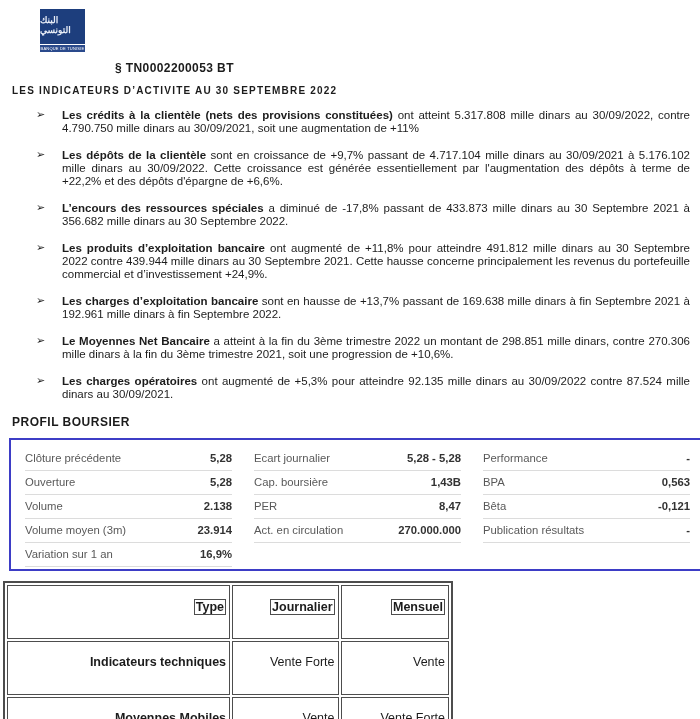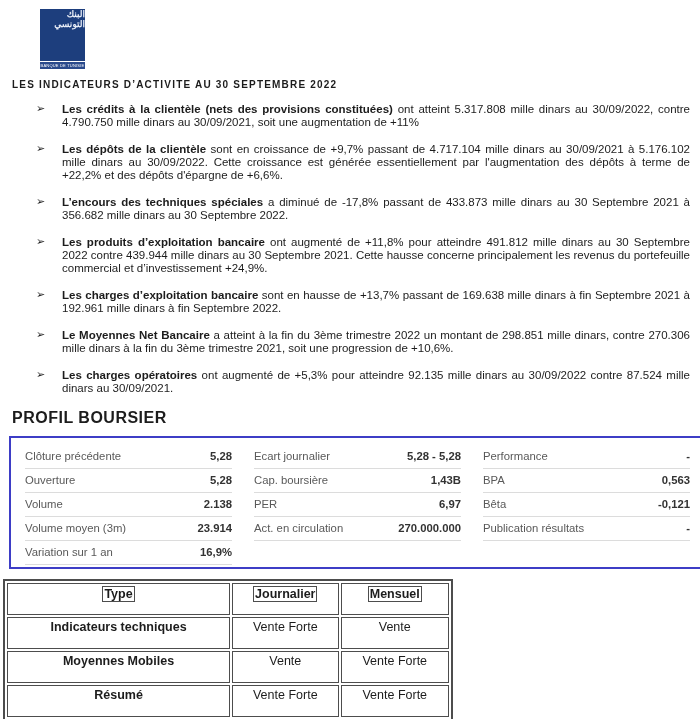--- a/index.html
+++ b/index.html
@@ -8,22 +8,22 @@
     background: #ffffff;
     overflow: hidden;
     font-family: "Liberation Sans", sans-serif;
     color: #1c1c1c;
   }
   .page { position: relative; padding: 9px 12px 0 12px; box-sizing: border-box; }
 
   
   .logo { margin-left: 28px; width: 45px; }
   .logo-main {
-    background: #1d3e7d; color: #e8edf7; width: 45px; height: 52px;
-    box-sizing: border-box; padding-top: 0; text-align: right;
+    background: #1d3e7d; color: #e8edf7; width: 45px; height: 35px;
+    box-sizing: border-box; padding-top: 6px; text-align: left;
     font-size: 9px; line-height: 10px; font-weight: bold;
   }
   .logo-main span { display: block; }
   .logo-strip {
     margin-top: 1px; background: #2a4a8c; color: #ffffff; width: 45px; height: 7px;
     text-align: center; font-size: 4px; line-height: 7px; letter-spacing: 0.2px;
     overflow: hidden;
   }
 
   .isin { margin: 9px 0 0 103px; font-weight: bold; font-size: 12px; letter-spacing: 0.4px; }
@@ -31,21 +31,21 @@
 
   
   ul.bullets { list-style: none; margin: 13px 0 0 23px; padding: 0; width: 655px; }
   ul.bullets li {
     position: relative; padding-left: 27px; margin-bottom: 14px;
     font-size: 11.5px; line-height: 13px; text-align: justify;
   }
   ul.bullets .marker { position: absolute; left: 1px; top: -1px; font-size: 11px; }
   ul.bullets .lead { font-weight: bold; }
 
-  .section { margin: 9px 0 0 0; font-size: 16px; font-weight: bold; letter-spacing: 0.5px; }
+  .section { margin: 9px 0 0 0; font-size: 12px; font-weight: bold; letter-spacing: 0.5px; }
 
   
   .profil {
     margin: 9px 0 0 -3px; width: 697px; box-sizing: border-box;
     border: 2px solid #3d3dc6; background: #ffffff;
     padding: 7px 14px 2px 14px;
     display: grid; grid-template-columns: 1fr 1fr 1fr; column-gap: 22px;
   }
   .prow {
     display: flex; justify-content: space-between; align-items: baseline;
@@ -55,22 +55,22 @@
   .plabel { color: #595959; white-space: nowrap; }
   .pvalue { font-weight: bold; color: #333333; white-space: nowrap; }
 
   
   table.signals {
     margin: 10px 0 0 -9px; width: 450px; table-layout: fixed;
     border-collapse: separate; border-spacing: 2px;
     border: 2px solid #4d4d4d; background: #ffffff;
   }
   table.signals th, table.signals td {
-    border: 1px solid #4d4d4d; vertical-align: top; text-align: center;
-    padding: 2px 3px; height: 26px; font-size: 12.5px; font-weight: normal;
+    border: 1px solid #4d4d4d; vertical-align: top; text-align: right;
+    padding: 13px 3px; height: 26px; font-size: 12.5px; font-weight: normal;
     overflow: hidden;
   }
   table.signals th .hbox {
     display: inline-block; border: 1px solid #4d4d4d; padding: 0 1px;
     font-weight: bold;
   }
   table.signals td.lead { font-weight: bold; }
 </style>
 </head>
 <body>
@@ -78,32 +78,33 @@
 <div class="page">
 
   <div class="logo">
     <div class="logo-main">
       <span>البنك</span>
       <span>التونسي</span>
     </div>
     <div class="logo-strip">BANQUE DE TUNISIE</div>
   </div>
 
+  <div class="isin">§ TN0002200053 BT</div>
 
   <h1 class="title">LES INDICATEURS D’ACTIVITE AU 30 SEPTEMBRE 2022</h1>
 
   <ul class="bullets">
     <li>
       <span class="marker">➢</span><span class="lead">Les crédits à la clientèle (nets des provisions constituées)</span><span> ont atteint 5.317.808 mille dinars au 30/09/2022, contre 4.790.750 mille dinars au 30/09/2021, soit une augmentation de +11%</span>
     </li>
     <li>
       <span class="marker">➢</span><span class="lead">Les dépôts de la clientèle</span><span> sont en croissance de +9,7% passant de 4.717.104 mille dinars au 30/09/2021 à 5.176.102 mille dinars au 30/09/2022. Cette croissance est générée essentiellement par l'augmentation des dépôts à terme de +22,2% et des dépôts d'épargne de +6,6%.</span>
     </li>
     <li>
-      <span class="marker">➢</span><span class="lead">L’encours des techniques spéciales</span><span> a diminué de -17,8% passant de 433.873 mille dinars au 30 Septembre 2021 à 356.682 mille dinars au 30 Septembre 2022.</span>
+      <span class="marker">➢</span><span class="lead">L’encours des ressources spéciales</span><span> a diminué de -17,8% passant de 433.873 mille dinars au 30 Septembre 2021 à 356.682 mille dinars au 30 Septembre 2022.</span>
     </li>
     <li>
       <span class="marker">➢</span><span class="lead">Les produits d’exploitation bancaire</span><span> ont augmenté de +11,8% pour atteindre 491.812 mille dinars au 30 Septembre 2022 contre 439.944 mille dinars au 30 Septembre 2021. Cette hausse concerne principalement les revenus du portefeuille commercial et d’investissement +24,9%.</span>
     </li>
     <li>
       <span class="marker">➢</span><span class="lead">Les charges d’exploitation bancaire</span><span> sont en hausse de +13,7% passant de 169.638 mille dinars à fin Septembre 2021 à 192.961 mille dinars à fin Septembre 2022.</span>
     </li>
     <li>
       <span class="marker">➢</span><span class="lead">Le Moyennes Net Bancaire</span><span> a atteint à la fin du 3ème trimestre 2022 un montant de 298.851 mille dinars, contre 270.306 mille dinars à la fin du 3ème trimestre 2021, soit une progression de +10,6%.</span>
     </li>
@@ -141,21 +142,21 @@
       <div class="prow">
           <span class="plabel">Ecart journalier</span>
           <span class="pvalue">5,28 - 5,28</span>
         </div>
       <div class="prow">
           <span class="plabel">Cap. boursière</span>
           <span class="pvalue">1,43B</span>
         </div>
       <div class="prow">
           <span class="plabel">PER</span>
-          <span class="pvalue">6,97</span>
+          <span class="pvalue">8,47</span>
         </div>
       <div class="prow">
           <span class="plabel">Act. en circulation</span>
           <span class="pvalue">270.000.000</span>
         </div>
     </div>
     <div class="pcol">
       <div class="prow">
           <span class="plabel">Performance</span>
           <span class="pvalue">-</span>

